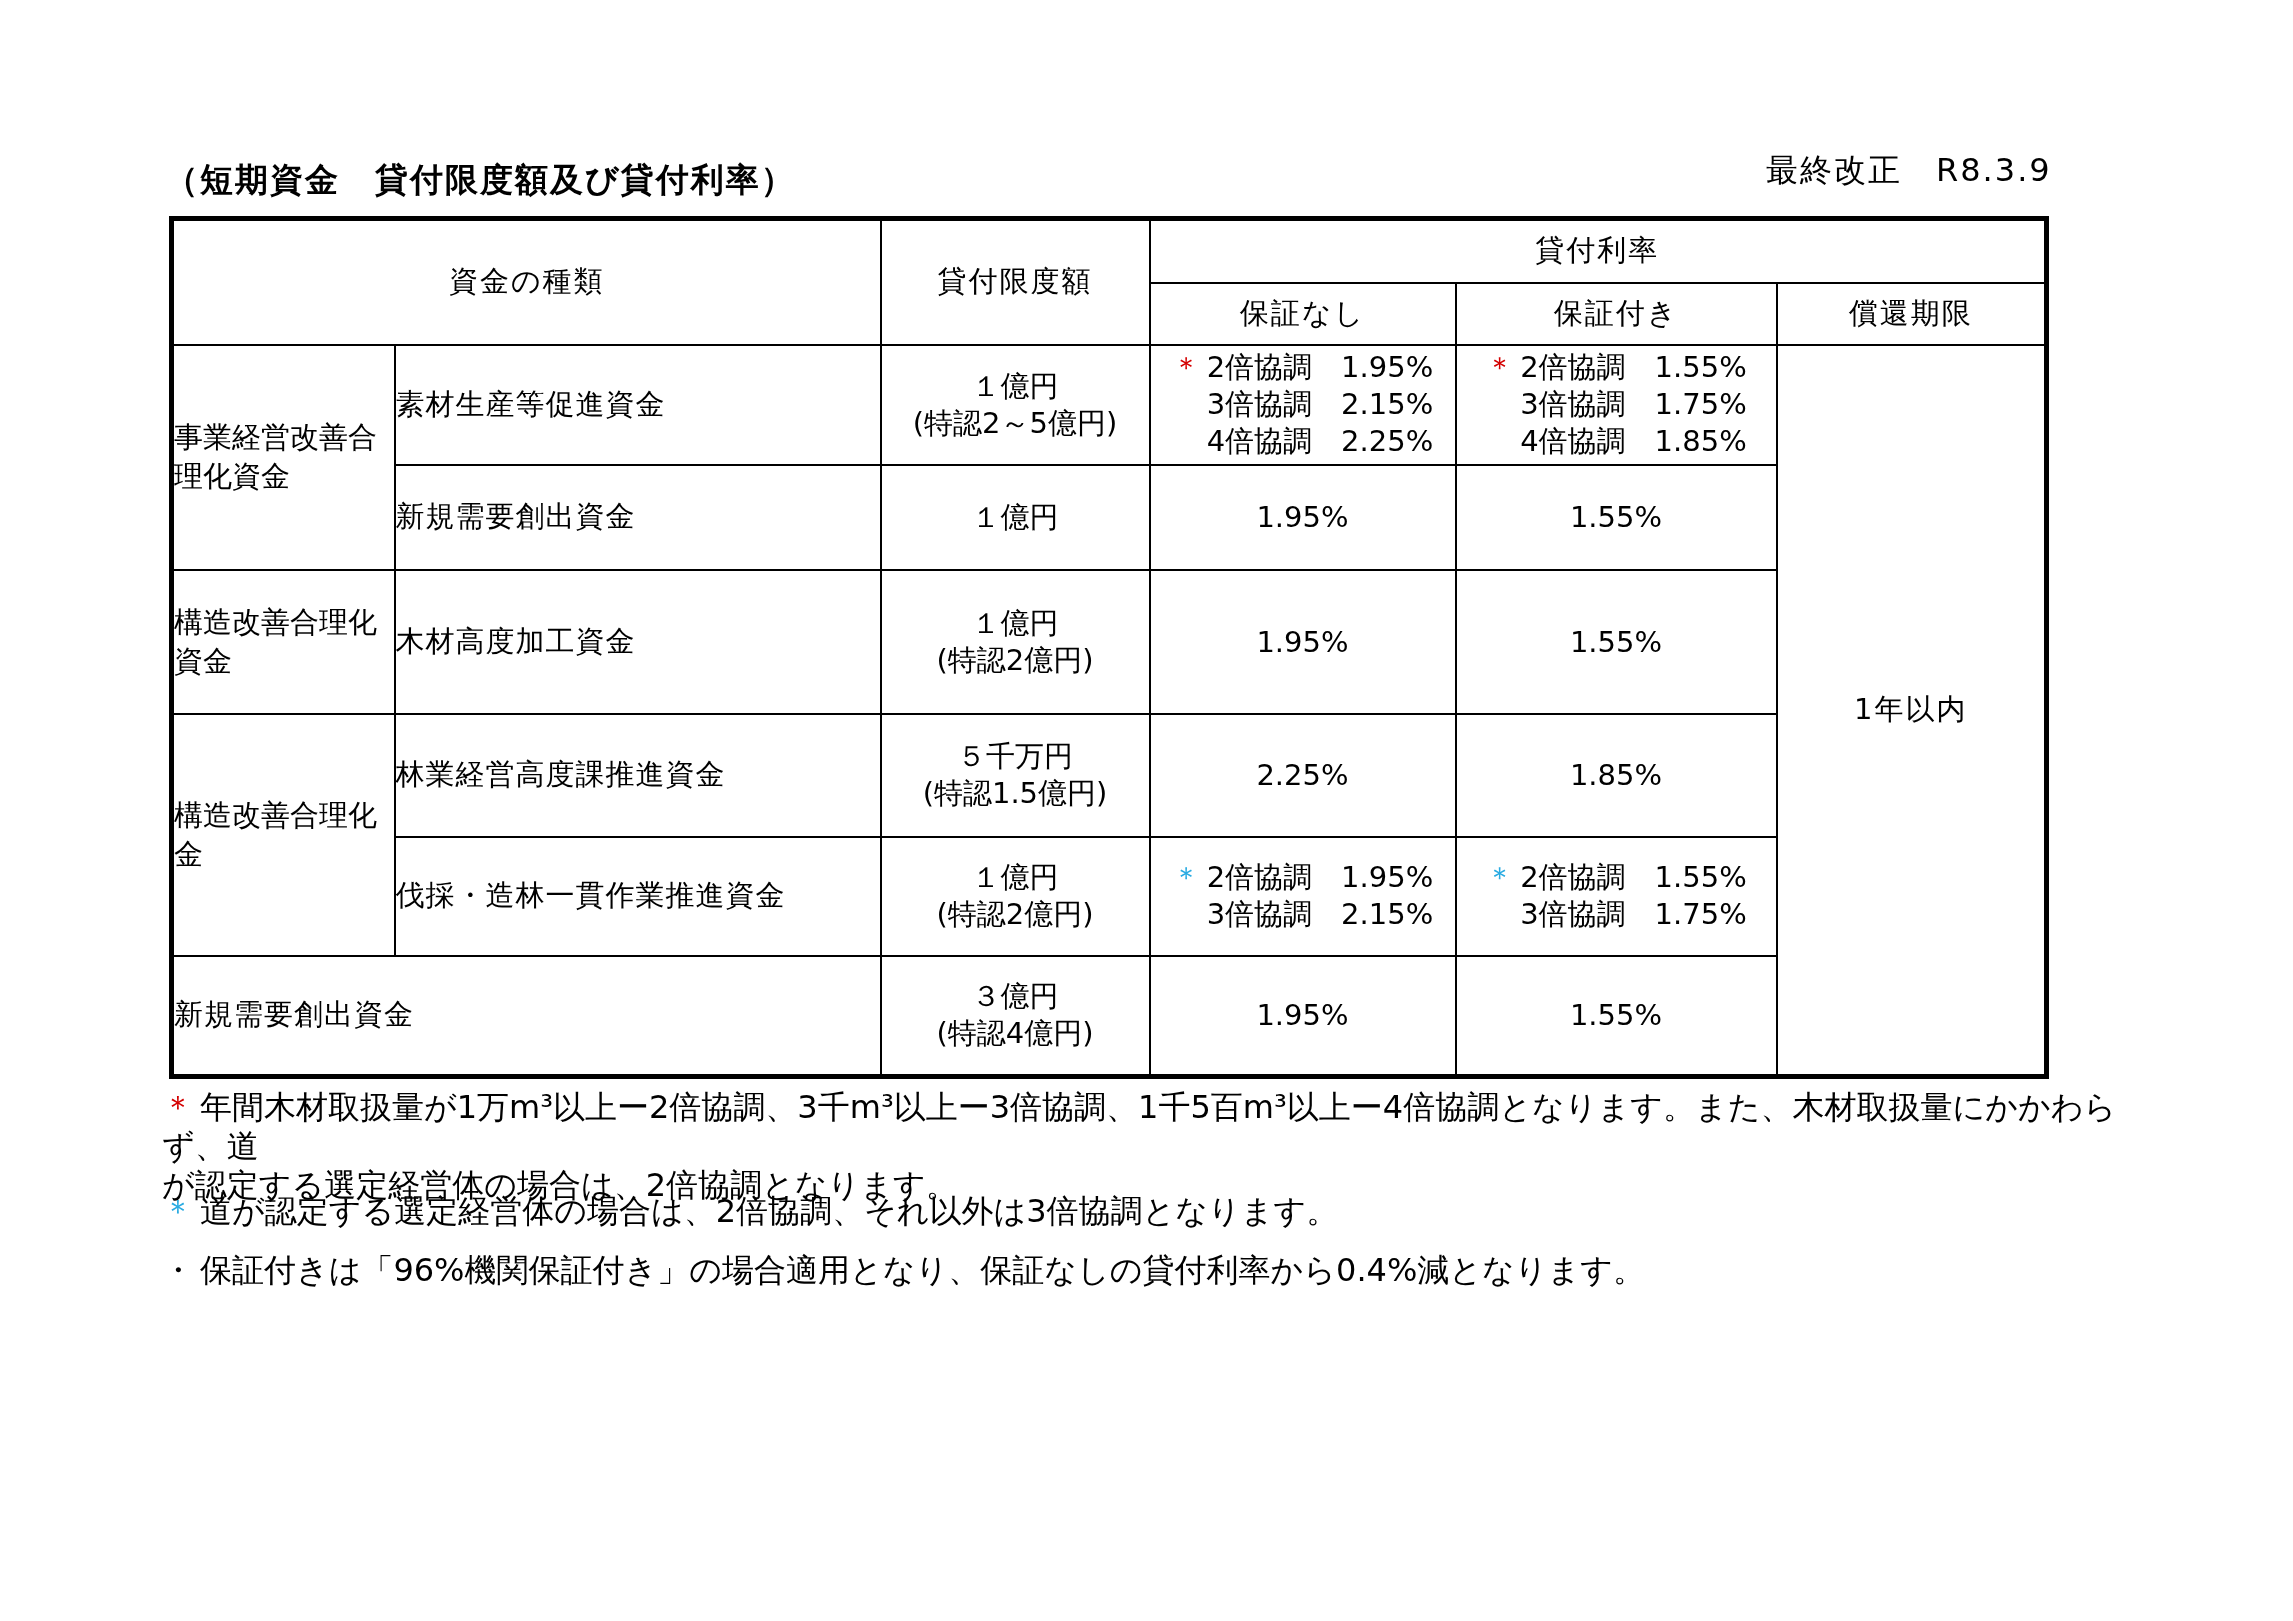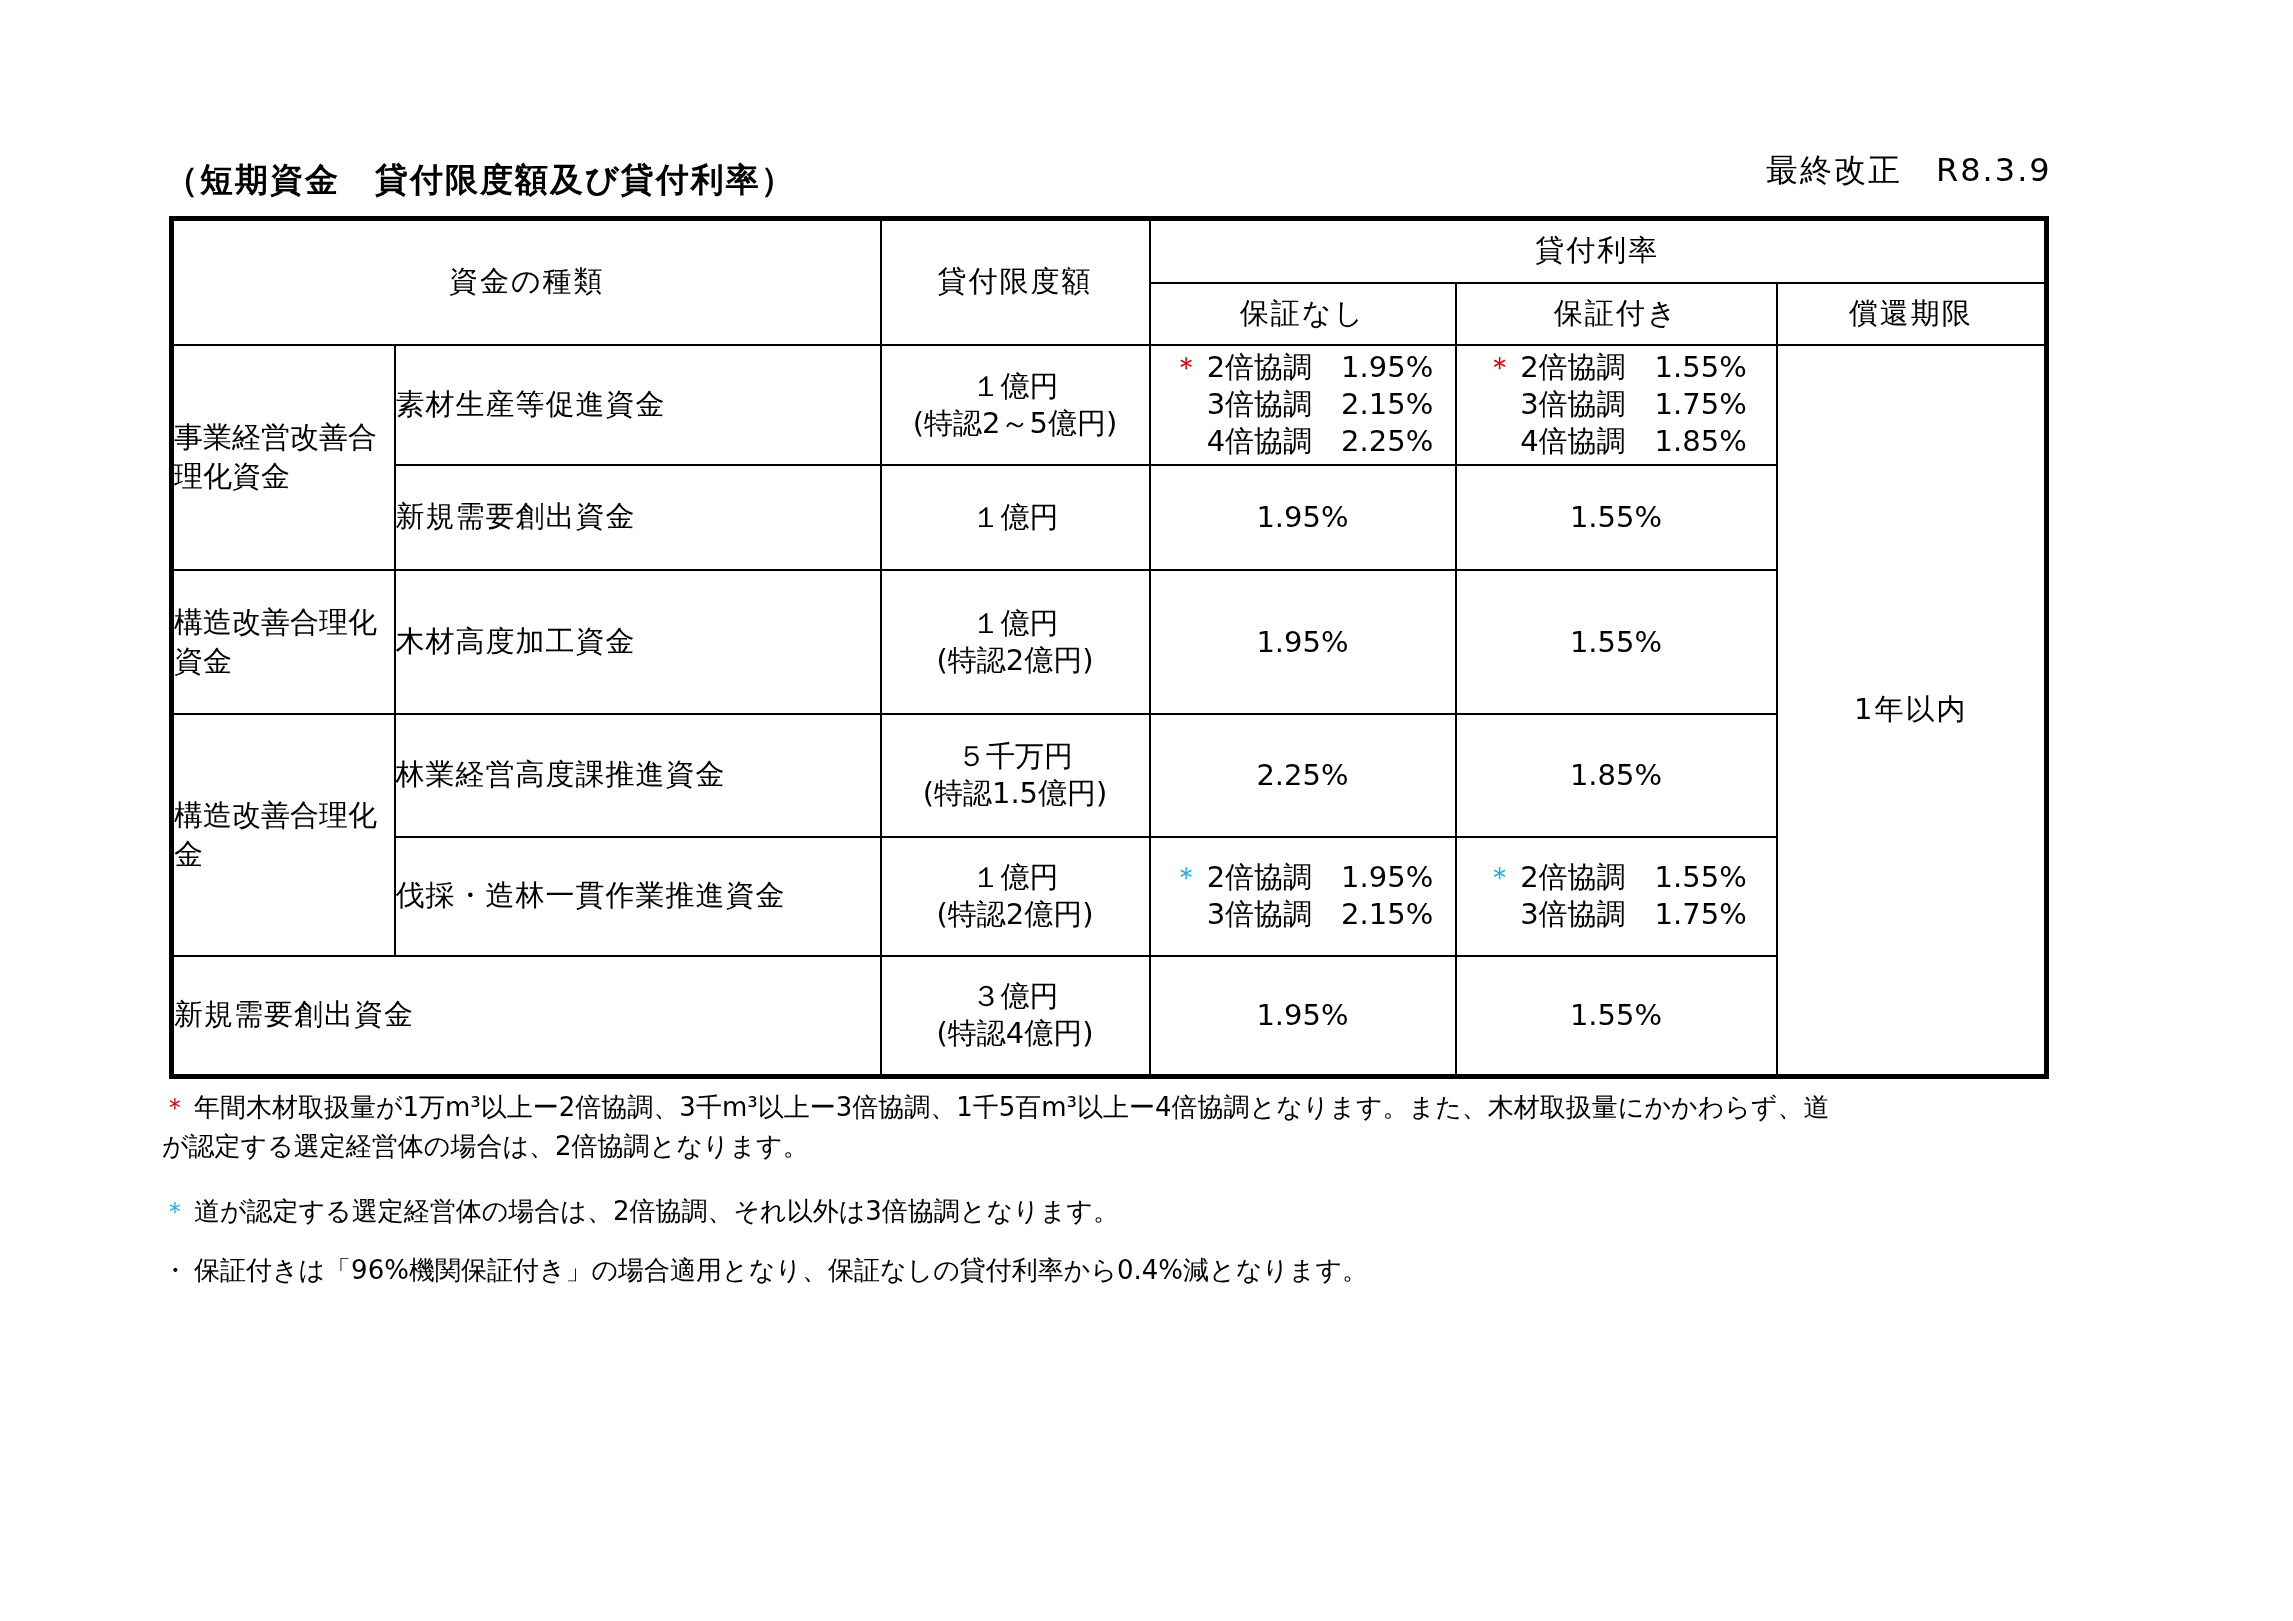--- a/index.html
+++ b/index.html
@@ -43,21 +43,21 @@
   td.limit{text-align:center;line-height:37px;white-space:pre-line;}
   td.rate{text-align:center;}
   td.repay{text-align:center;letter-spacing:2px;}
   .rlist{display:flex;justify-content:center;align-items:flex-start;}
   .rlist .ast{line-height:37px;margin-right:5.9px;font-size:29px;}
   .rlist .lines{white-space:pre-line;text-align:left;line-height:37px;}
   .red{color:#d40000;}
   .cyan{color:#29abe2;}
   .fn{
     position:absolute;left:162px;max-width:2009px;
-    font-size:26px;line-height:39px;white-space:pre-line;
+    font-size:32px;line-height:39px;white-space:pre-line;
   }
   .fn .mk{margin-right:5.9px;}
   .fn1{top:1088px;}
   .fn2{top:1192px;}
   .fn3{top:1251px;}
 </style>
 </head>
 <body>
 
 <div class="title">（短期資金　貸付限度額及び貸付利率）</div>

